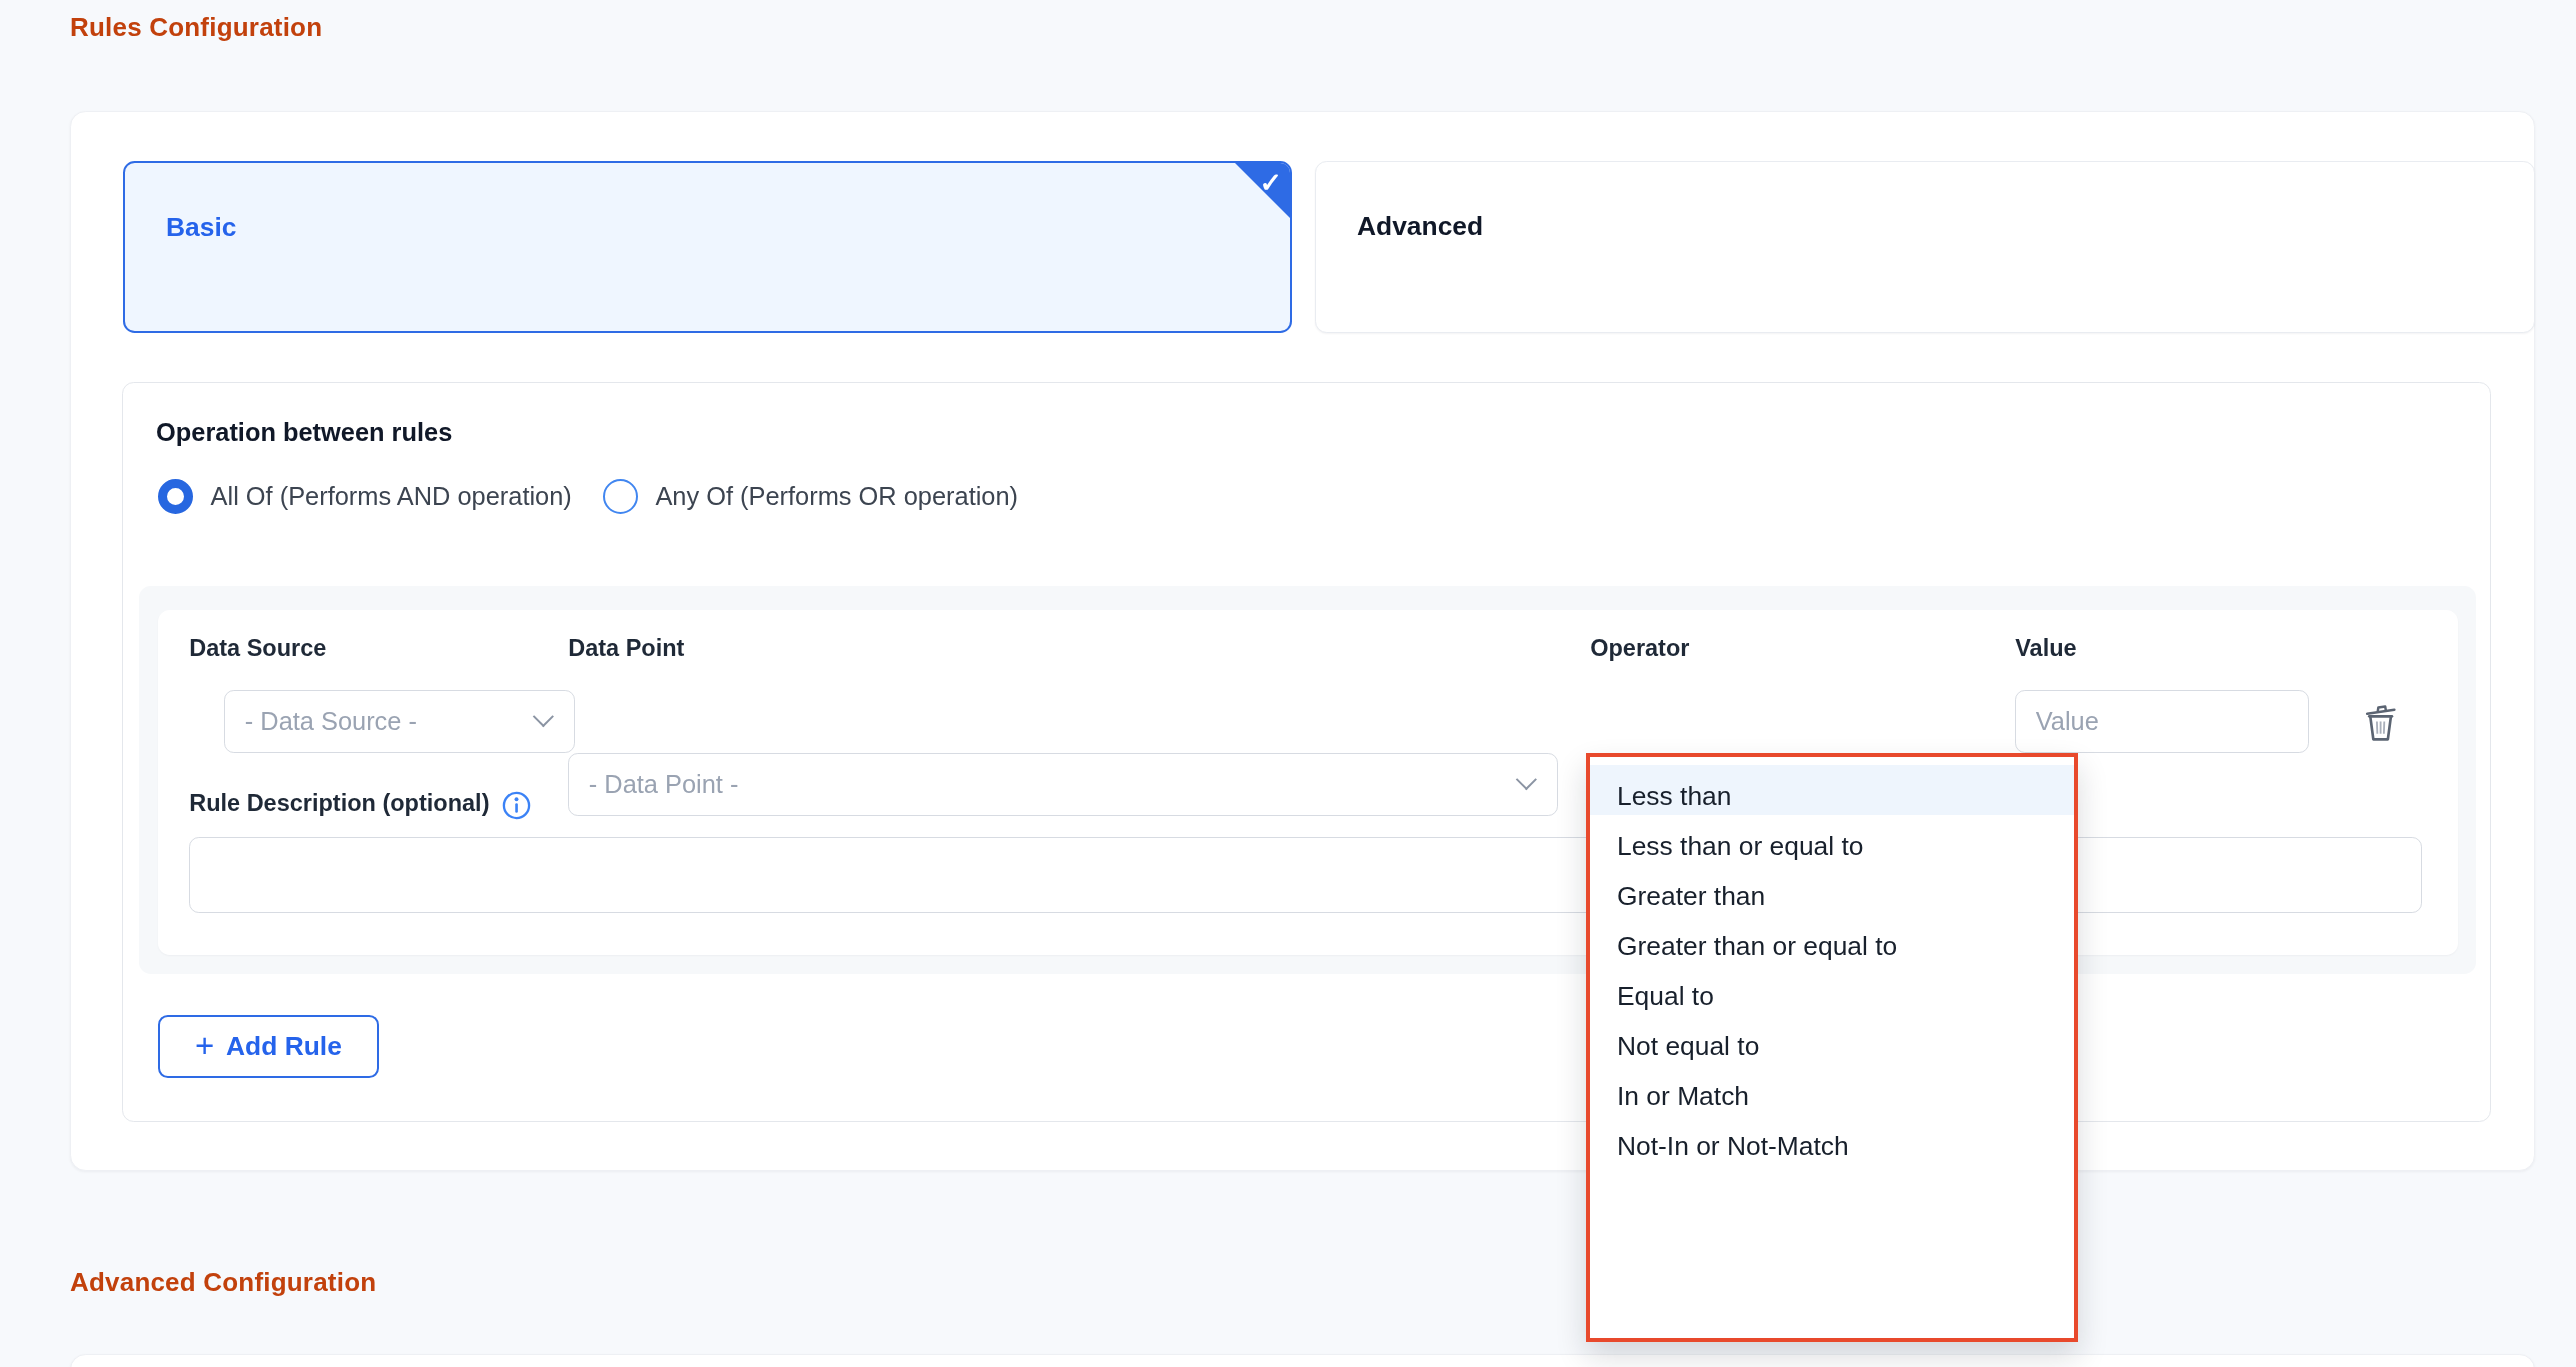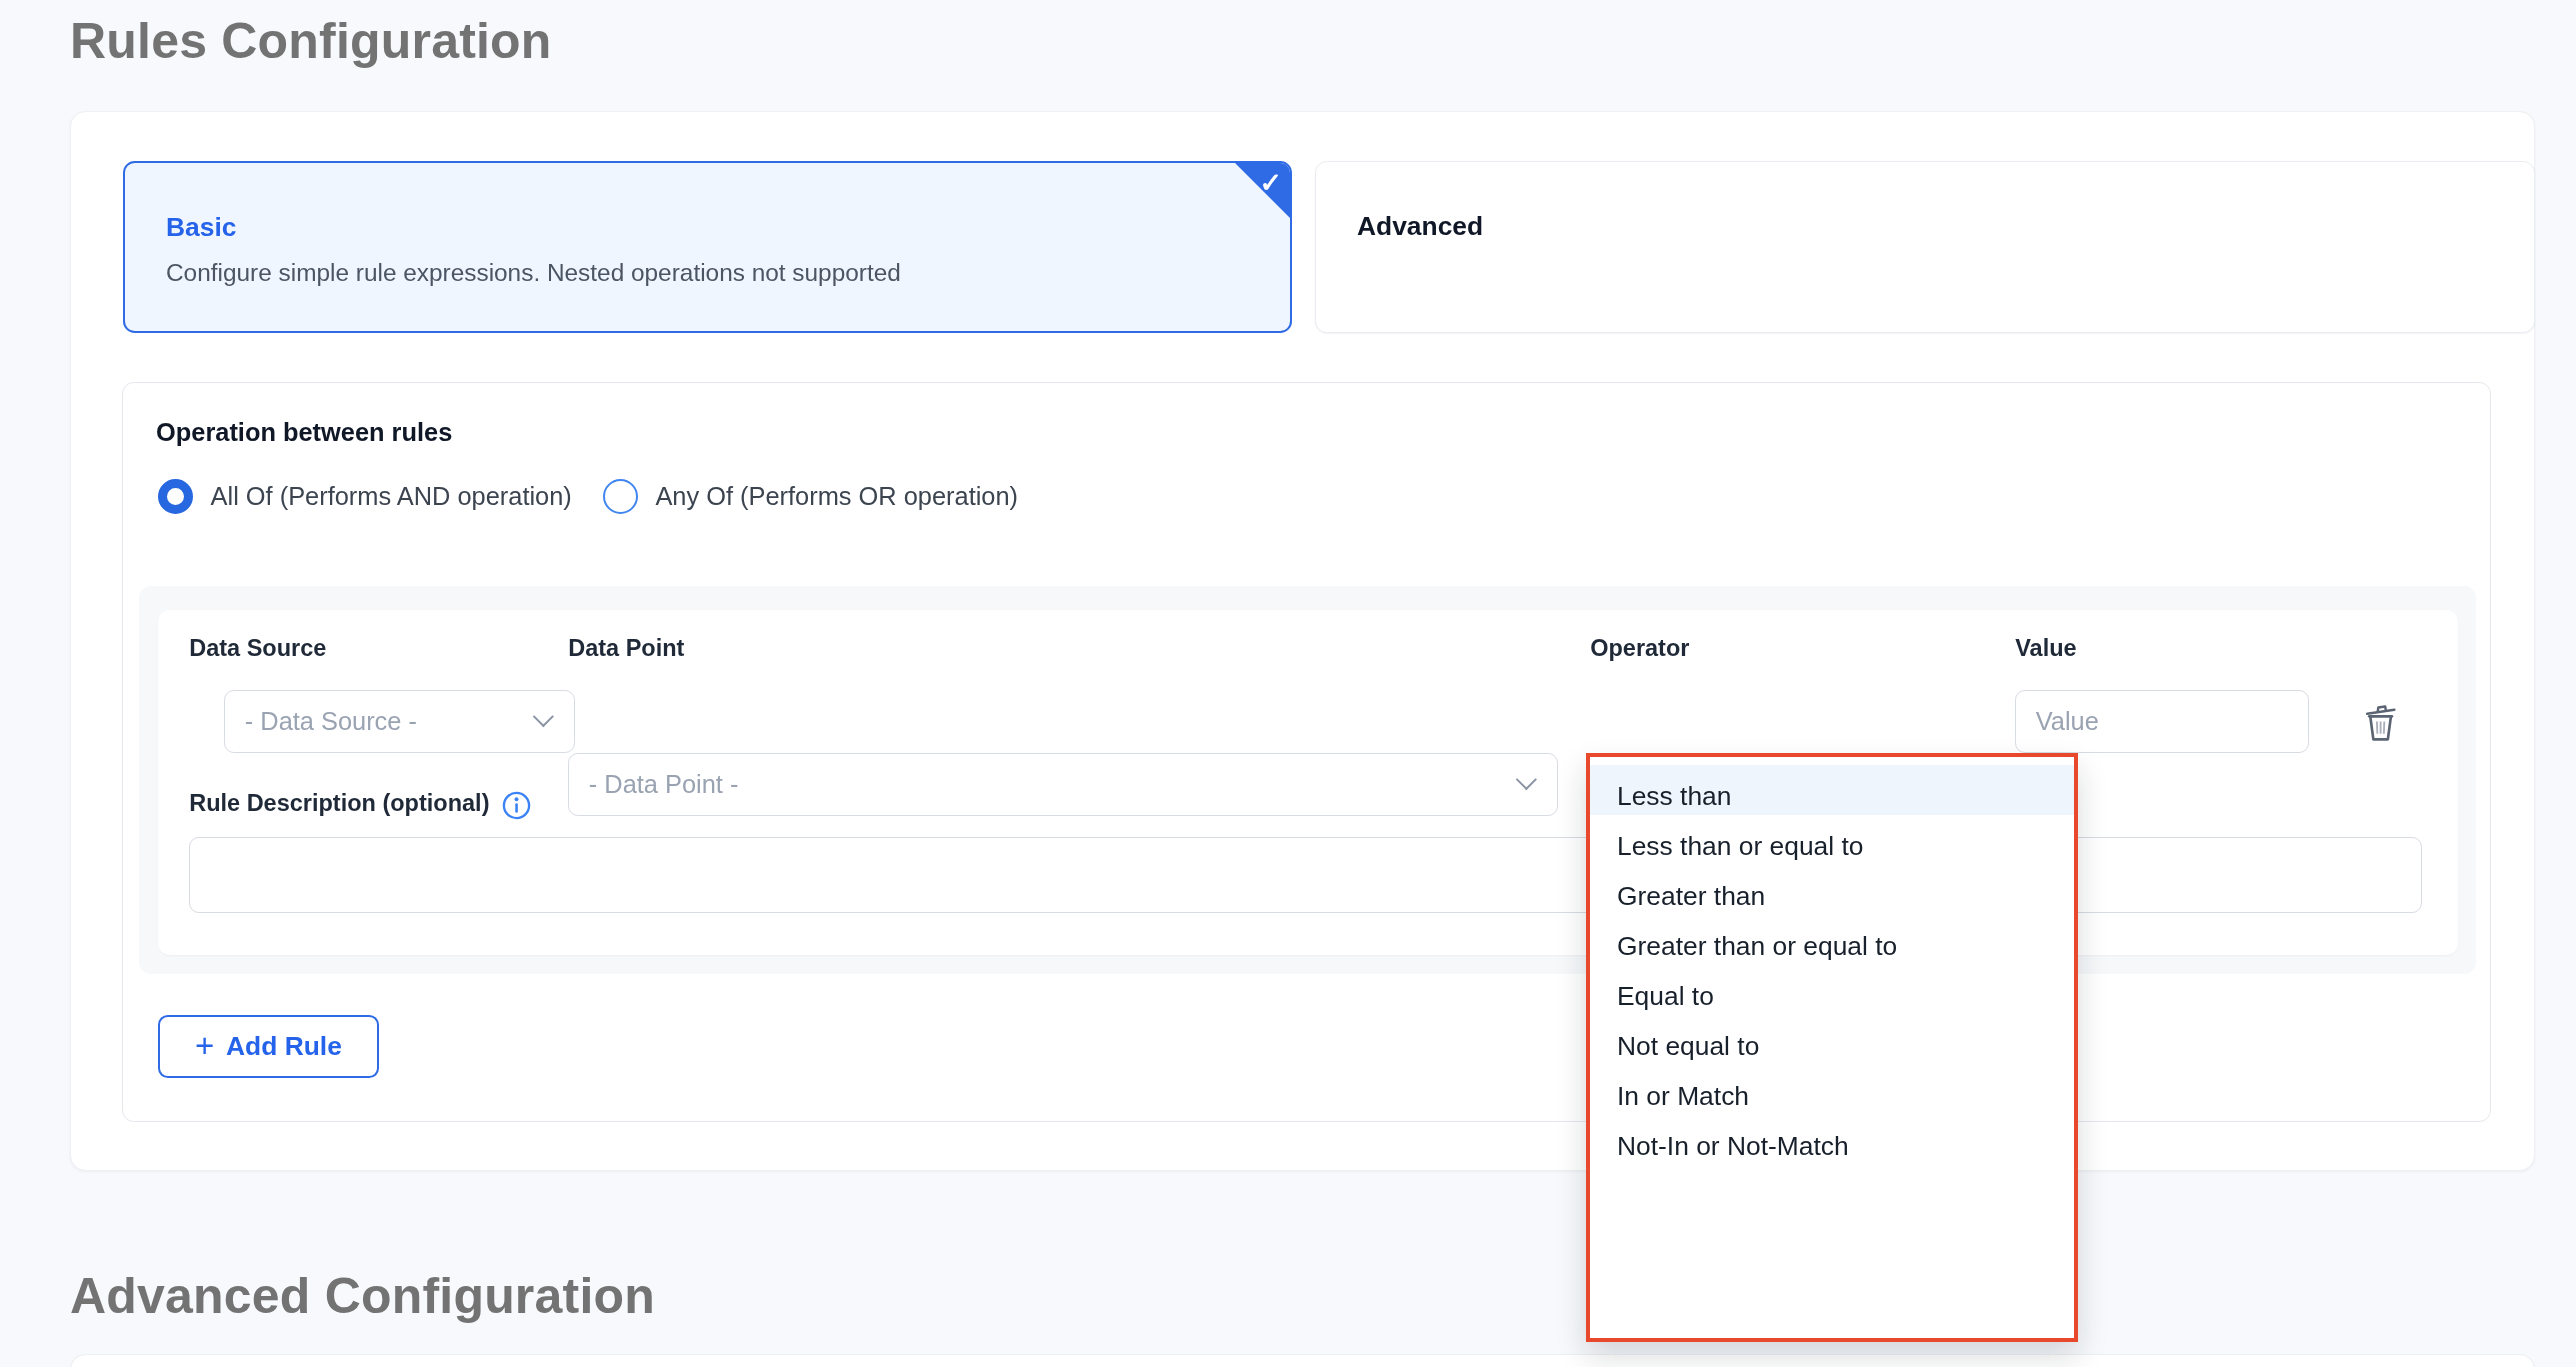--- a/index.html
+++ b/index.html
@@ -6,21 +6,21 @@
   html,body { width:2576px; height:1367px; }
   body {
     position:relative; overflow:hidden;
     background:#f7f9fc;
     font-family:"Liberation Sans", sans-serif;
     color:#101828;
   }
   .abs { position:absolute; }
 
   
-  .h1 { font-size:50px; font-weight:bold; color:#737373; letter-spacing:0.2px; }
+  .h1 { font-size:26px; font-weight:bold; color:#c2410c; letter-spacing:0.2px; }
 
   
   .card-outer {
     background:#fff; border:1px solid #eef0f4; border-radius:15.6px;
     box-shadow:0 1px 2.9px rgba(16,24,40,.05);
   }
 
   
   .tab {
     border-radius:11.7px; overflow:hidden;
@@ -102,21 +102,20 @@
 </style>
 </head>
 <body>
 
 <div class="abs h1" style="left:70px; top:11.7px;">Rules Configuration</div>
 
 <div class="abs card-outer" style="left:70px; top:111px; width:2465px; height:1060px;">
 
   <div class="abs tab selected" style="left:52px; top:49px; width:1169px; height:172px;">
     <div class="abs tab-title" style="left:41px; top:49px;">Basic</div>
-    <div class="abs tab-desc" style="left:41px; top:96px;">Configure simple rule expressions. Nested operations not supported</div>
     <div class="fold"></div>
     <div class="fold-check">✓</div>
   </div>
 
   <div class="abs tab unselected" style="left:1244px; top:49px; width:1220px; height:172px;">
     <div class="abs tab-title" style="left:41px; top:49px;">Advanced</div>
   </div>
 
   <div class="abs op-box" style="left:51px; top:270px; width:2369px; height:740px;">
 

